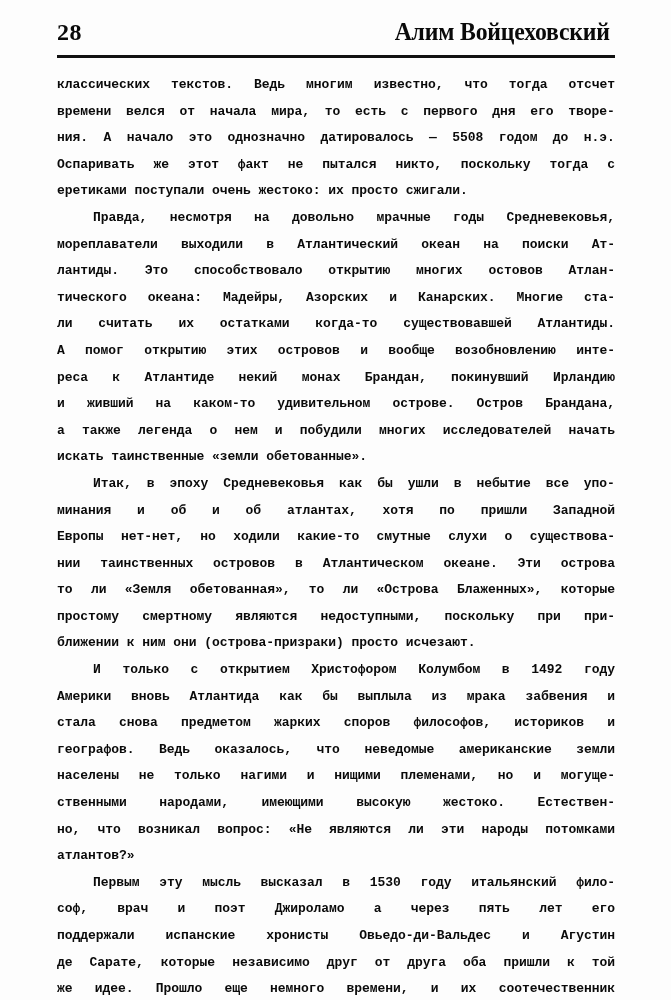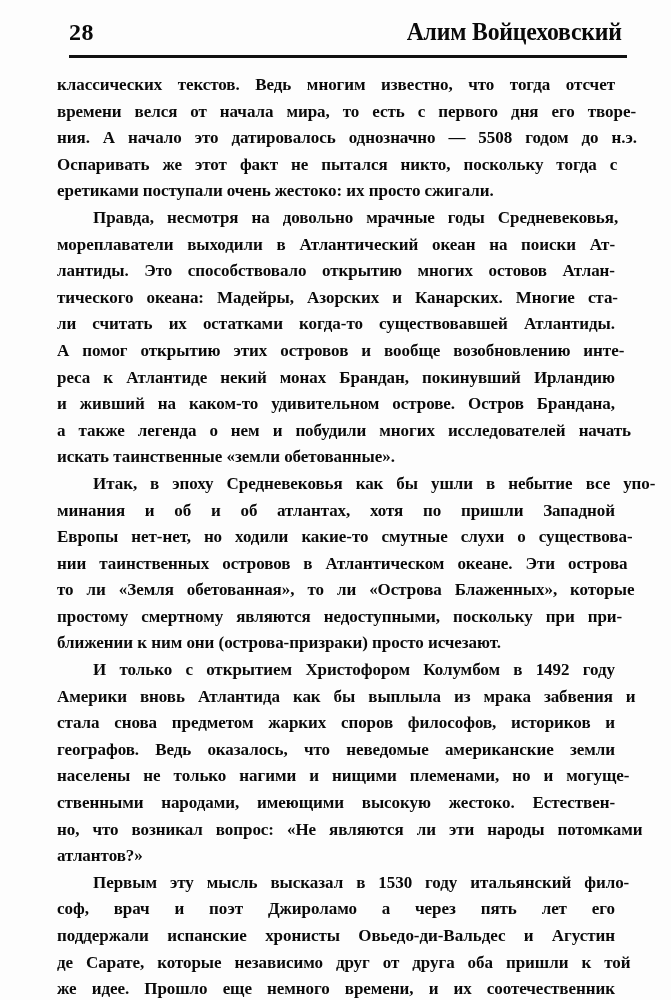--- a/index.html
+++ b/index.html
@@ -23,21 +23,20 @@
     box-sizing: border-box;
   }
 
   
   .header {
     position: absolute;
     left: 57px;
     top: 18px;
     width: 558px;
     height: 44px;
-    margin-left: 12px;
   }
   .header-row {
     display: flex;
     align-items: baseline;
     justify-content: space-between;
     height: 34px;
   }
   .folio {
     font-size: 24px;
     font-weight: 700;
@@ -66,28 +65,27 @@
   .body-text {
     position: absolute;
     left: 57px;
     top: 72px;
     width: 558px;
   }
 
   .line {
     display: flex;
     width: 558px;
-    font-size: 17px;
+    font-size: 13px;
     font-weight: 700;
     line-height: 26.6px;
     height: 26.6px;
     white-space: pre;
     letter-spacing: -0.05px;
-    font-family: Liberation Serif, serif;
-    gap: 13px;
+    font-family: Liberation Mono, monospace;
   }
   
   .line.just {
     justify-content: space-between;
   }
   
   .line.flush {
     justify-content: flex-start;
   }
   .line .w {
@@ -112,21 +110,21 @@
       <span class="folio">28</span>
       <span class="running-title">Алим Войцеховский</span>
     </div>
     <div class="header-rule"></div>
   </div>
 
   <div class="body-text">
       <div>
         <div class="line just"><span class="w">классических</span><span class="w">текстов.</span><span class="w">Ведь</span><span class="w">многим</span><span class="w">известно,</span><span class="w">что</span><span class="w">тогда</span><span class="w">отсчет</span></div>
         <div class="line just"><span class="w">времени</span><span class="w">велся</span><span class="w">от</span><span class="w">начала</span><span class="w">мира,</span><span class="w">то</span><span class="w">есть</span><span class="w">с</span><span class="w">первого</span><span class="w">дня</span><span class="w">его</span><span class="w">творе-</span></div>
-        <div class="line just"><span class="w">ния.</span><span class="w">А</span><span class="w">начало</span><span class="w">это</span><span class="w">датировалось</span><span class="w">однозначно</span><span class="w">—</span><span class="w">5508</span><span class="w">годом</span><span class="w">до</span><span class="w">н.э.</span></div>
+        <div class="line just"><span class="w">ния.</span><span class="w">А</span><span class="w">начало</span><span class="w">это</span><span class="w">однозначно</span><span class="w">датировалось</span><span class="w">—</span><span class="w">5508</span><span class="w">годом</span><span class="w">до</span><span class="w">н.э.</span></div>
         <div class="line just"><span class="w">Оспаривать</span><span class="w">же</span><span class="w">этот</span><span class="w">факт</span><span class="w">не</span><span class="w">пытался</span><span class="w">никто,</span><span class="w">поскольку</span><span class="w">тогда</span><span class="w">с</span></div>
         <div class="line flush">еретиками поступали очень жестоко: их просто сжигали.</div>
       </div>
       <div>
         <div class="line just indent"><span class="w">Правда,</span><span class="w">несмотря</span><span class="w">на</span><span class="w">довольно</span><span class="w">мрачные</span><span class="w">годы</span><span class="w">Средневековья,</span></div>
         <div class="line just"><span class="w">мореплаватели</span><span class="w">выходили</span><span class="w">в</span><span class="w">Атлантический</span><span class="w">океан</span><span class="w">на</span><span class="w">поиски</span><span class="w">Ат-</span></div>
         <div class="line just"><span class="w">лантиды.</span><span class="w">Это</span><span class="w">способствовало</span><span class="w">открытию</span><span class="w">многих</span><span class="w">остовов</span><span class="w">Атлан-</span></div>
         <div class="line just"><span class="w">тического</span><span class="w">океана:</span><span class="w">Мадейры,</span><span class="w">Азорских</span><span class="w">и</span><span class="w">Канарских.</span><span class="w">Многие</span><span class="w">ста-</span></div>
         <div class="line just"><span class="w">ли</span><span class="w">считать</span><span class="w">их</span><span class="w">остатками</span><span class="w">когда-то</span><span class="w">существовавшей</span><span class="w">Атлантиды.</span></div>
         <div class="line just"><span class="w">А</span><span class="w">помог</span><span class="w">открытию</span><span class="w">этих</span><span class="w">островов</span><span class="w">и</span><span class="w">вообще</span><span class="w">возобновлению</span><span class="w">инте-</span></div>

